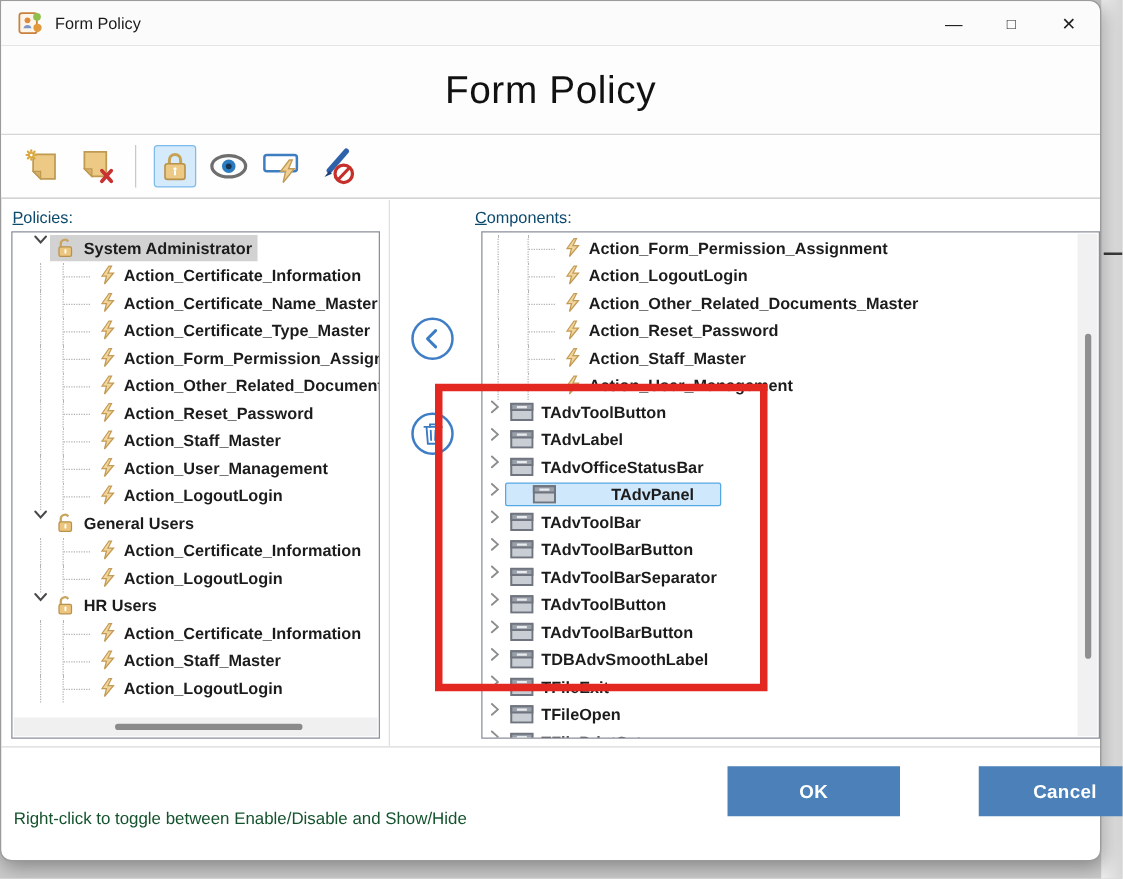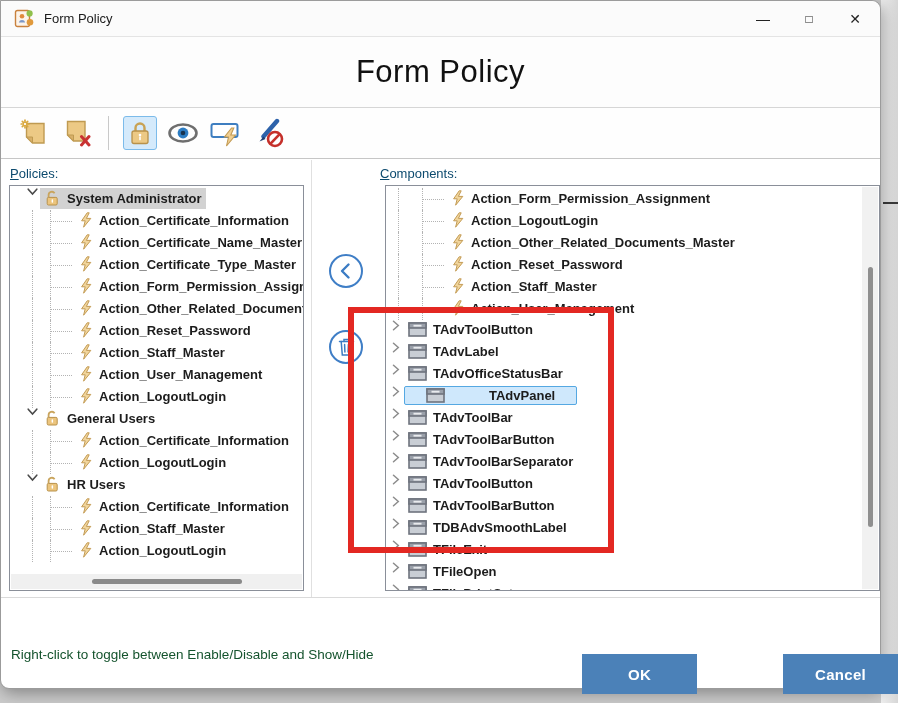--- a/index.html
+++ b/index.html
@@ -116,21 +116,21 @@
   
   .annotation{
     position:absolute;left:347px;top:306px;width:266px;height:246px;
     border:6px solid #e32822;box-sizing:border-box;z-index:50;pointer-events:none;
   }
 
   
   .footer-divider{position:absolute;left:0;right:0;top:596px;height:1px;background:#dadada;}
   .footer-hint{position:absolute;left:10px;top:646px;font-size:13.5px;color:#14532d;}
   .btn{
-    position:absolute;top:653px;width:115px;height:40px;background:#4b81b8;color:#fff;
+    position:absolute;top:612px;width:138px;height:40px;background:#4b81b8;color:#fff;
     font-size:15px;font-weight:bold;display:flex;align-items:center;justify-content:center;
     border:none;letter-spacing:.3px;
   }
   .btn-ok{left:581px;}
   .btn-cancel{left:748px;margin-left:34px;}
 </style>
 </head>
 <body>
 
 <div class="bg-strip-right"></div>

